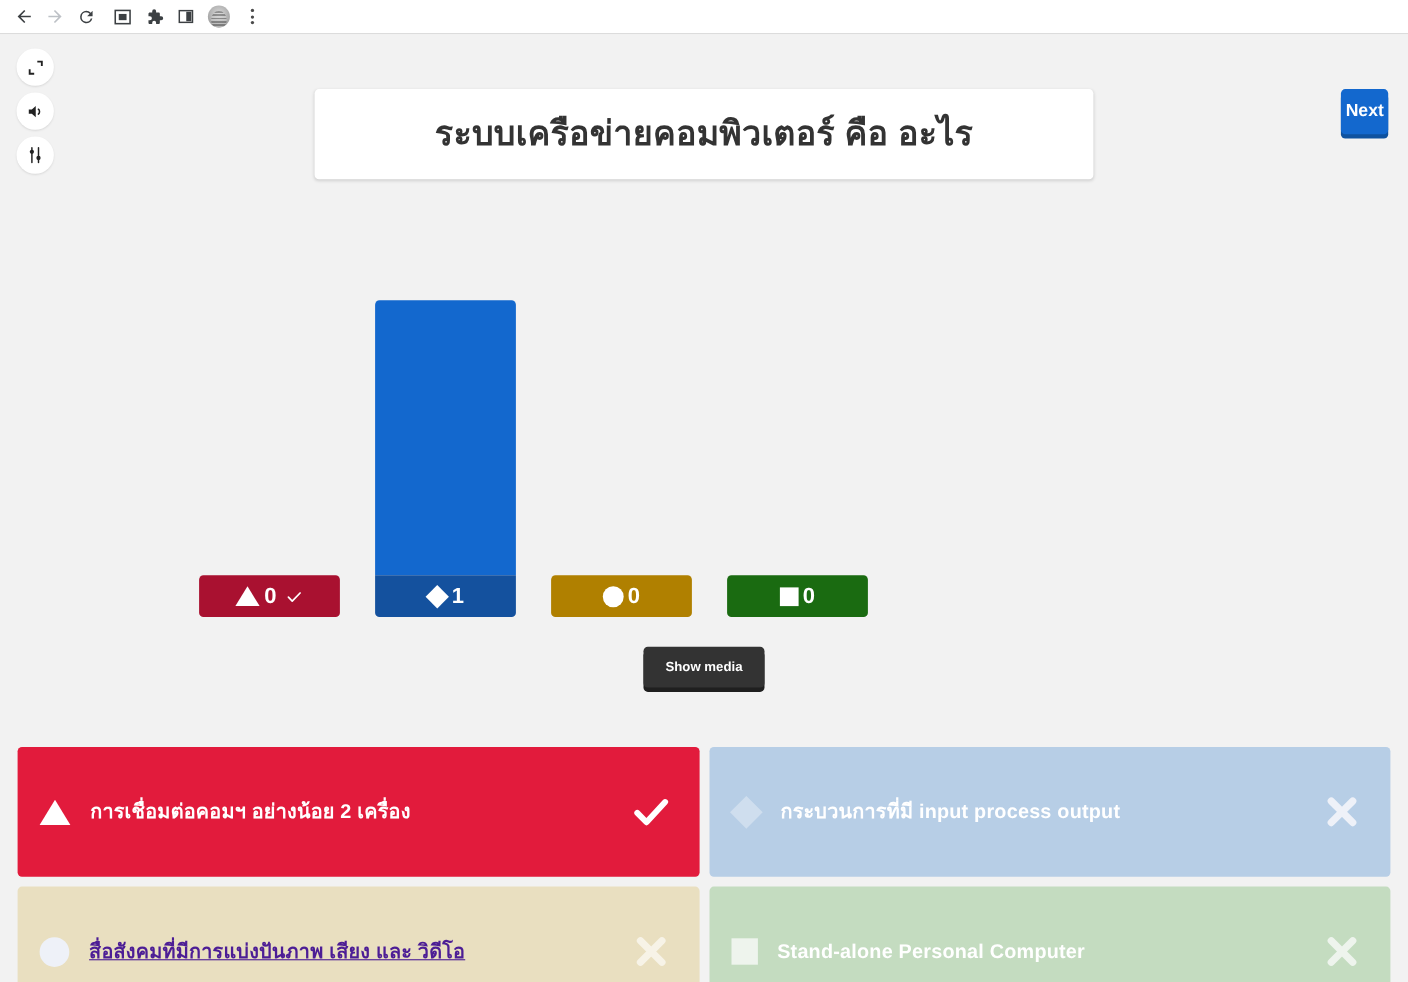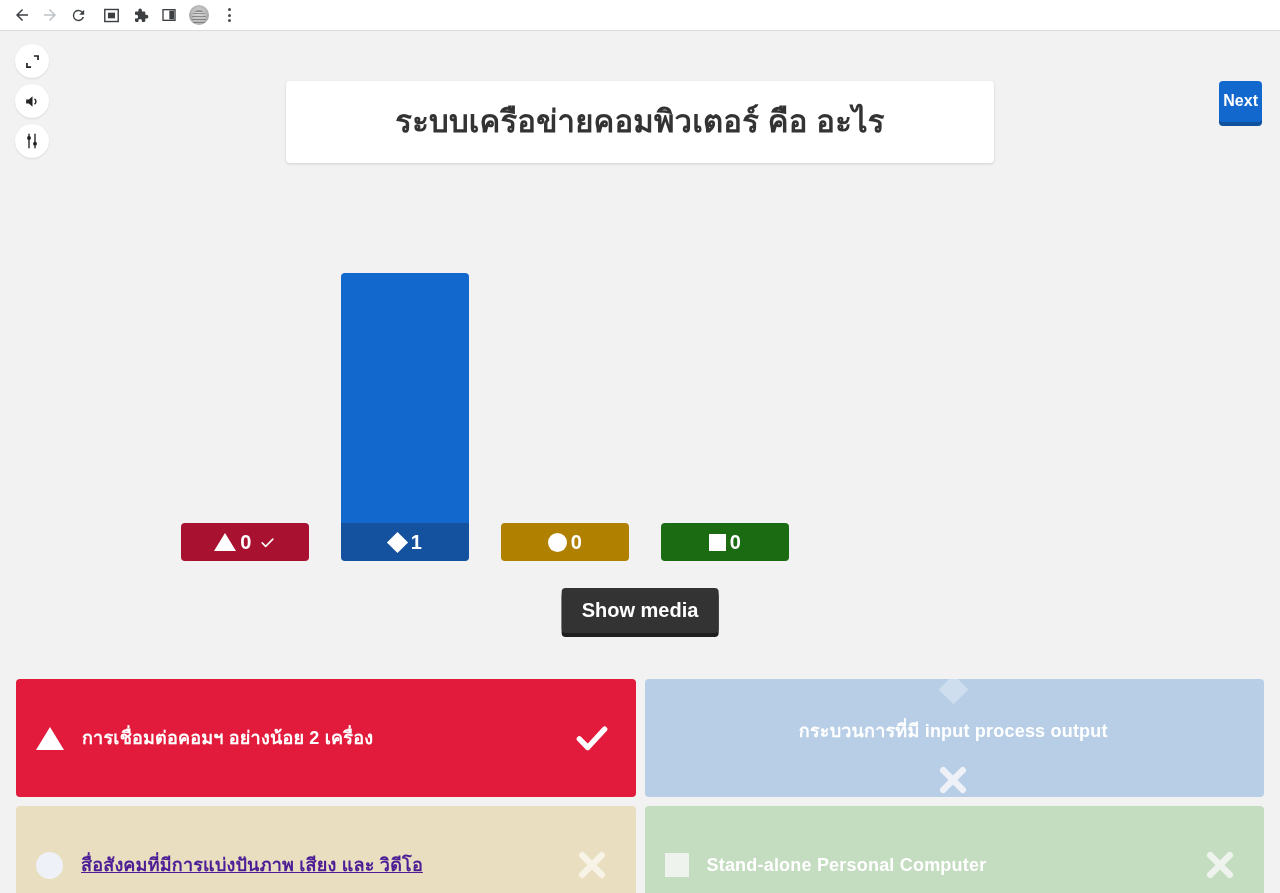--- a/index.html
+++ b/index.html
@@ -203,21 +203,21 @@
   .show-media {
     position: absolute;
     left: 50%;
     transform: translateX(-50%);
     top: 557px;
     background: #333333;
     color: #ffffff;
     border: none;
     border-radius: 4px;
     box-shadow: 0 4px 0 #1f1f1f;
-    font-size: 20px;
+    font-size: 12px;
     font-weight: bold;
     padding: 12px 20px 13px;
     cursor: pointer;
     line-height: 1;
     font-family: inherit;
   }
 
   
   .answers {
     position: absolute;
@@ -252,21 +252,21 @@
   .answer-text {
     flex: 1 1 auto;
     font-size: 18px;
     font-weight: bold;
     line-height: 1.45;
     letter-spacing: .2px;
   }
   .answer-mark { flex: 0 0 auto; display: flex; align-items: center; justify-content: center; width: 44px; }
 
   .answer.correct   { background: #e21b3c; }
-  .answer.wrong-blue   { background: #b7cee6; flex-direction: column; }
+  .answer.wrong-blue   { background: #b7cee6; }
   .answer.wrong-yellow { background: #e9dfc0; }
   .answer.wrong-green  { background: #c4dcc0; }
   .answer.wrong-blue   .answer-text,
   .answer.wrong-green  .answer-text { color: #ffffff; }
   .answer.wrong-yellow .answer-text { color: #4c1d95; text-decoration: underline; }
 </style>
 </head>
 <body>
 
 <div class="browser-bar">

